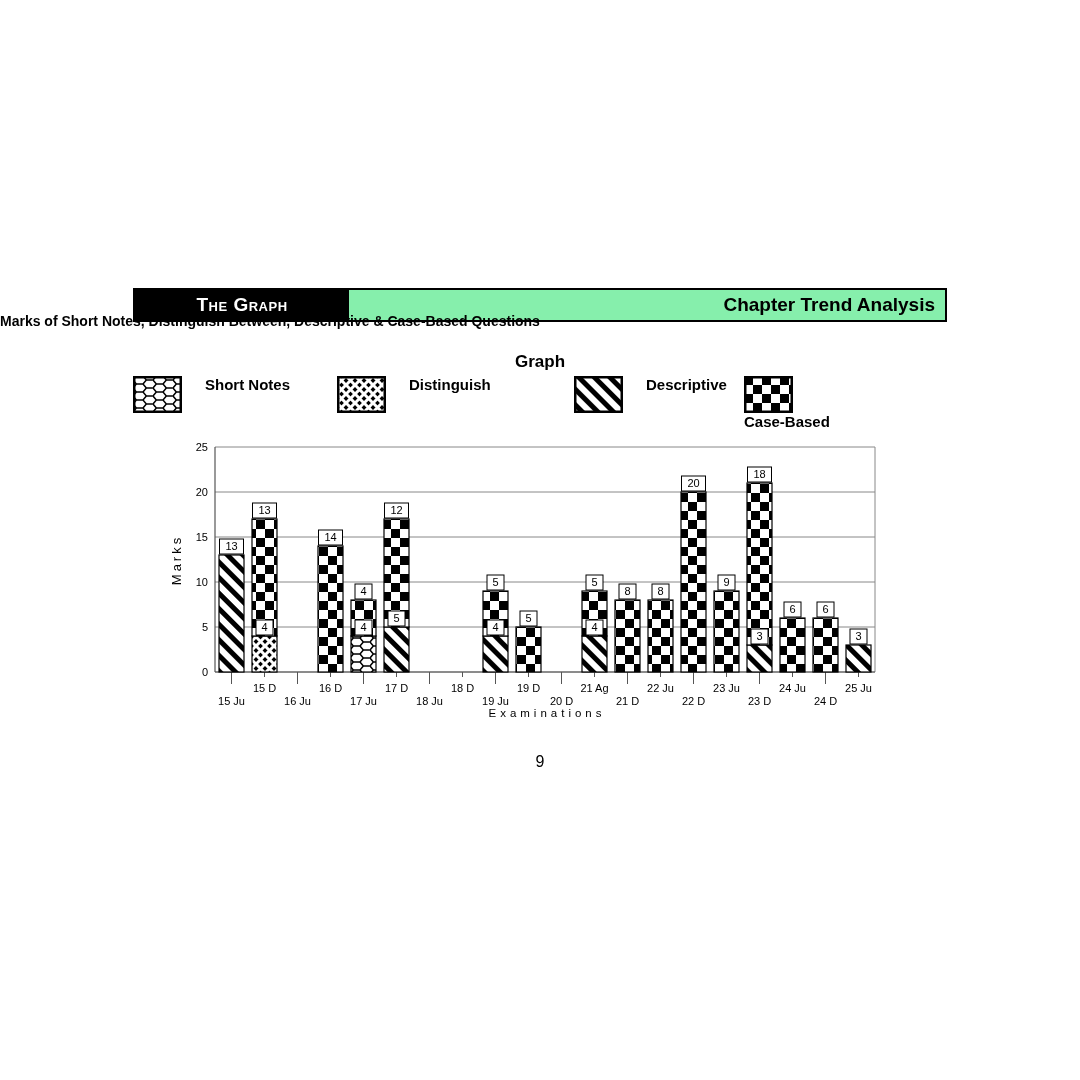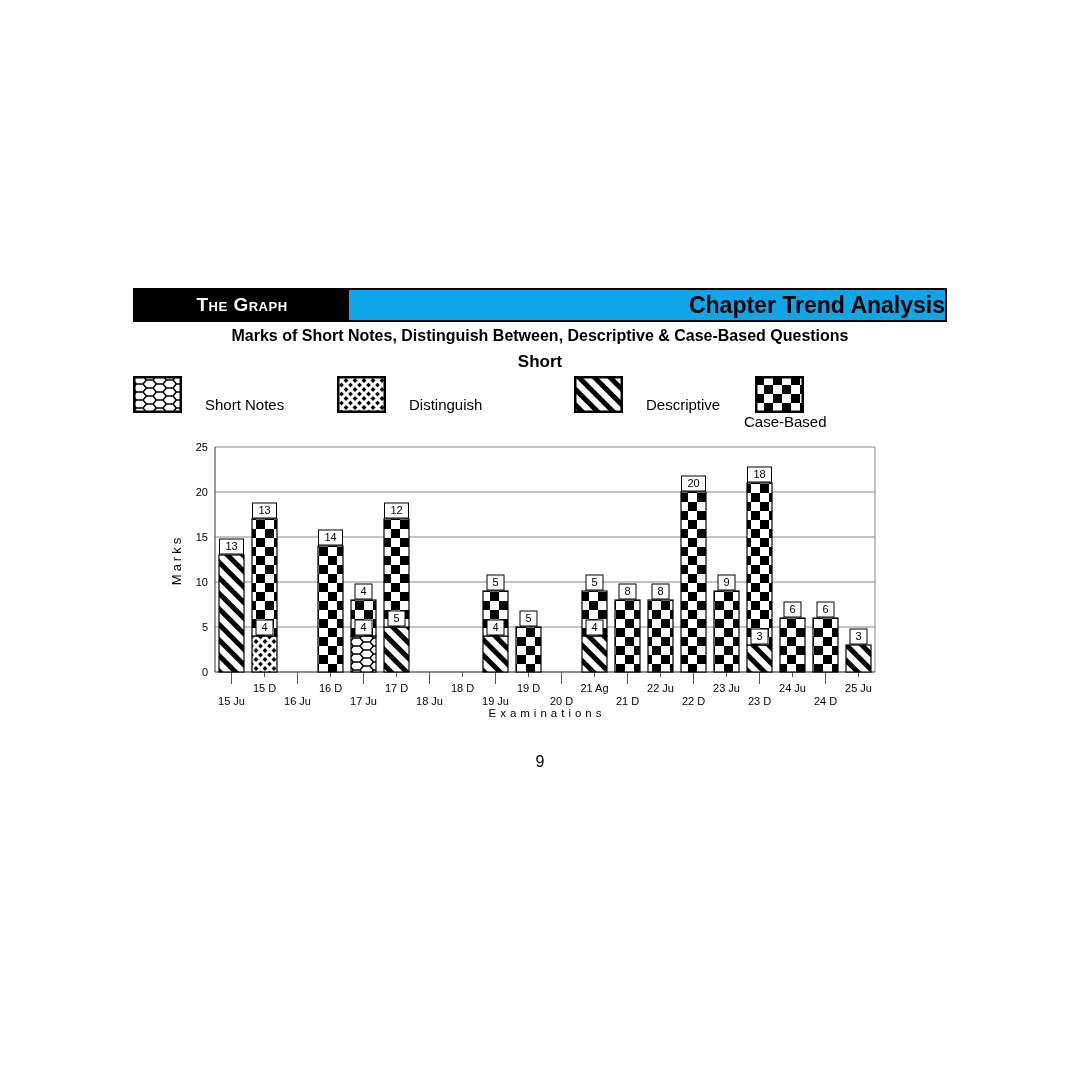--- a/index.html
+++ b/index.html
@@ -4,41 +4,41 @@
 <style>
   html,body { margin:0; padding:0; }
   body {
     width:1080px; height:1080px; position:relative;
     background:#ffffff; color:#000;
     font-family:"Liberation Sans", sans-serif;
     overflow:hidden;
   }
   .header-bar {
     position:absolute; left:133px; top:288px; width:810px; height:30px;
-    border:2px solid #000; display:flex; background:#0ea5e9;
+    border:2px solid #000; display:flex; background:#86efac;
   }
   .header-left {
     width:214px; background:#000; color:#fff;
     display:flex; align-items:center; justify-content:center;
     font-weight:bold; font-variant:small-caps; font-size:19px; letter-spacing:.5px;
   }
   .header-right {
     flex:1; display:flex; align-items:center; justify-content:flex-end;
-    font-weight:bold; font-size:23px;
+    padding-right:10px; font-weight:bold; font-size:19px;
   }
   .main-title {
-    position:absolute; left:0; top:327px; width:100%;
-    text-align:center; font-weight:bold; font-size:16px;
+    position:absolute; left:0; top:313px; width:100%;
+    font-weight:bold; font-size:14px;
   }
   .legend-title {
     position:absolute; left:0; top:352px; width:100%;
     text-align:center; font-weight:bold; font-size:17px;
   }
   .legend-row { position:absolute; left:0; top:376px; width:1080px; height:42px; }
-  .legend-item { position:absolute; top:0; display:flex; align-items:flex-end; }
+  .legend-item { position:absolute; top:0; display:flex; align-items:flex-start;font-weight:bold; }
   .legend-item svg { display:block; margin-right:23px; }
   .legend-label { font-size:15px; white-space:nowrap; }
   #chart { position:absolute; left:130px; top:430px; }
   #chart text { fill:#000; }
   .tick-label   { font-size:11px; }
   .val-label    { font-size:11px; }
   .axis-title-x { font-size:11.5px; letter-spacing:4px; }
   .axis-title-y { font-size:13px;  letter-spacing:3px; }
   .page-number {
     position:absolute; left:0; top:753px; width:100%;
@@ -68,21 +68,21 @@
     </pattern>
   </defs>
 </svg>
 
 <div class="header-bar">
   <div class="header-left">The Graph</div>
   <div class="header-right">Chapter Trend Analysis</div>
 </div>
 
 <div class="main-title">Marks of Short Notes, Distinguish Between, Descriptive &amp; Case-Based Questions</div>
-<div class="legend-title">Short</div>
+<div class="legend-title">Graph</div>
 <div class="legend-row" id="legend-row">
     <div class="legend-item" style="left: 133px;">
       <svg width="49" height="37">
         <rect x="1.25" y="1.25" width="46.5" height="34.5" fill="#fff"></rect>
         <rect x="1.25" y="1.25" width="46.5" height="34.5" fill="url(#pat-hex)" stroke="#000" stroke-width="2.5"></rect>
       </svg>
       <span class="legend-label">Short Notes</span>
     </div>
     <div class="legend-item" style="left: 337px;">
       <svg width="49" height="37">

